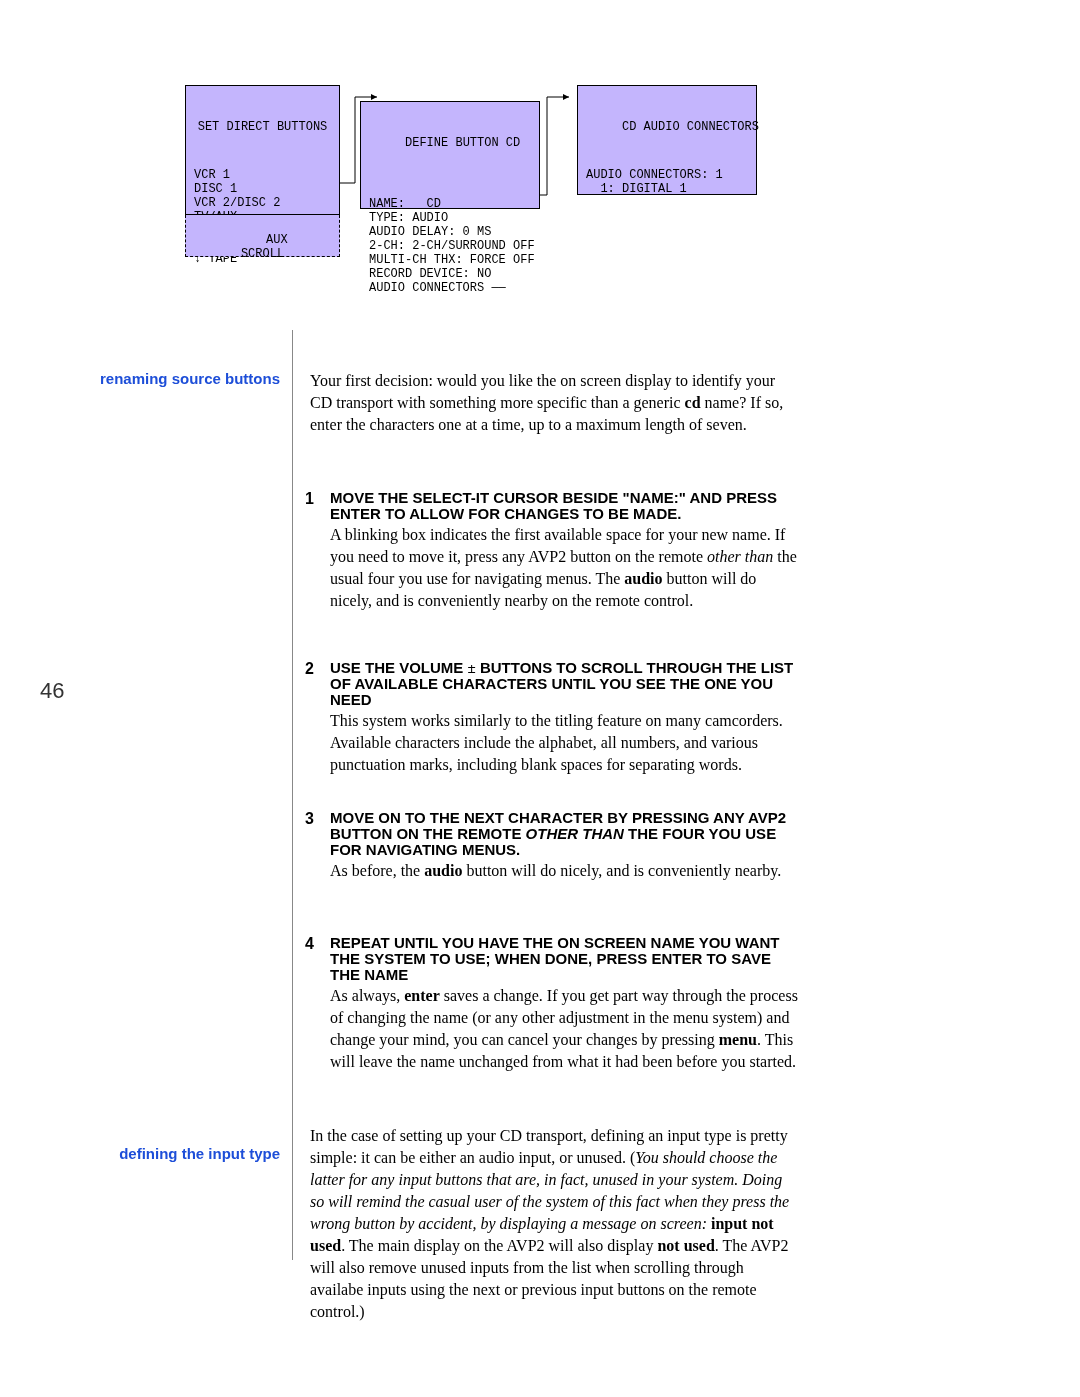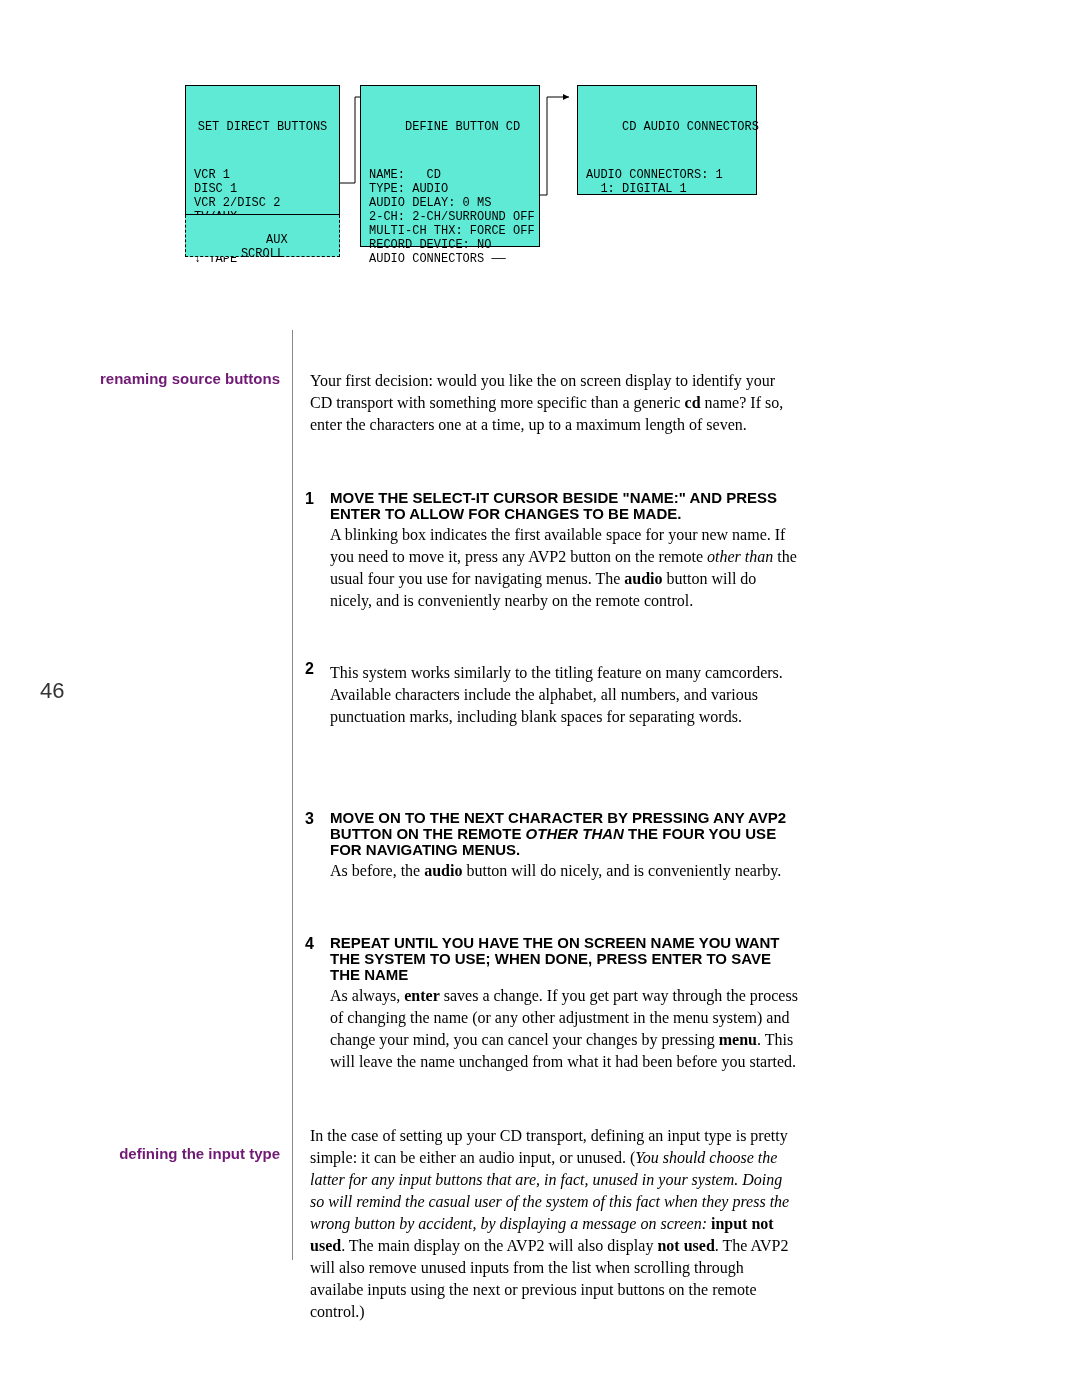--- a/index.html
+++ b/index.html
@@ -27,21 +27,21 @@
     height: 200px;
   }
   .diag-box {
     position: absolute;
     border: 1px solid #000;
     font-family: 'Courier New', monospace;
     font-size: 12px;
     line-height: 14px;
     padding: 6px 8px 8px 8px;
     white-space: pre;
-    background: #5eead4;
+    background: #c4b5fd;
   }
   .diag-box.dashed { border-style: dashed; border-top: none; }
   .diag-title {
     font-family: 'Courier New', monospace;
     font-size: 12px;
     text-align: left;
   }
   .content {
     position: absolute;
     left: 0;
@@ -56,21 +56,21 @@
     width: 1px;
     background: #888;
     height: 930px;
   }
   .section-label {
     position: absolute;
     text-align: right;
     font-family: Arial, Helvetica, sans-serif;
     font-weight: bold;
     font-size: 15px;
-    color: #701a75;
+    color: #1d4ed8;
     width: 265px;
   }
   .body-block {
     position: absolute;
     left: 310px;
     width: 490px;
     font-size: 16px;
     line-height: 22px;
   }
   .body-block .bold-inline { font-weight: bold; margin-top: 38px; }
@@ -136,23 +136,23 @@
 TV/AUX
 SATELLITE
 CD ──
 ↓ TAPE</span></div>
   </div>
   <div class="diag-box dashed" style="left:0; top:130px; width:155px; height:42px; text-align:center; padding-top:4px;">
     <span>AUX
 SCROLL</span>
   </div>
 
-  <div class="diag-box" style="left:175px; top:0; width:180px; height:162px;">
+  <div class="diag-box" style="left:175px; top:16px; width:180px; height:108px;">
     <div class="diag-title">&nbsp;&nbsp;&nbsp;&nbsp;&nbsp;<span>DEFINE BUTTON CD</span></div>
-    <div style="margin-top:6px;"><span>NAME:   CD
+    <div style="margin-top:19px;"><span>NAME:   CD
 TYPE: AUDIO
 AUDIO DELAY: 0 MS
 2-CH: 2-CH/SURROUND OFF
 MULTI-CH THX: FORCE OFF
 RECORD DEVICE: NO
 AUDIO CONNECTORS ──</span></div>
   </div>
 
   <div class="diag-box" style="left:392px; top:0; width:180px; height:110px;">
     <div class="diag-title">&nbsp;&nbsp;&nbsp;&nbsp;&nbsp;<span>CD AUDIO CONNECTORS</span></div>
@@ -172,20 +172,23 @@
   <div class="step" style="top:160px;">
     <div class="step-num">1</div>
     <div class="step-head">MOVE THE SELECT-IT CURSOR BESIDE "NAME:" AND PRESS ENTER TO ALLOW FOR CHANGES TO BE MADE.</div>
     <div class="step-body">
       <span>A blinking box indicates the first available space for your new name. If you need to move it, press any AVP2 button on the remote </span><span class="italic">other than</span><span> the usual four you use for navigating menus. The </span><span class="bold">audio</span><span> button will do nicely, and is conveniently nearby on the remote control.</span>
     </div>
   </div>
 
   <div class="step" style="top:330px;">
     <div class="step-num">2</div>
+    <div class="step-head">
+      <span>USE THE VOLUME </span><span style="font-family:Georgia,serif;">±</span><span> BUTTONS TO SCROLL THROUGH THE LIST OF AVAILABLE CHARACTERS UNTIL YOU SEE THE ONE YOU NEED</span>
+    </div>
     <div class="step-body">This system works similarly to the titling feature on many camcorders. Available characters include the alphabet, all numbers, and various punctuation marks, including blank spaces for separating words.</div>
   </div>
 
   <div class="step" style="top:480px;">
     <div class="step-num">3</div>
     <div class="step-head">
       <span>MOVE ON TO THE NEXT CHARACTER BY PRESSING ANY AVP2 BUTTON ON THE REMOTE </span><span class="italic">OTHER THAN</span><span> THE FOUR YOU USE FOR NAVIGATING MENUS.</span>
     </div>
     <div class="step-body">
       <span>As before, the </span><span class="bold">audio</span><span> button will do nicely, and is conveniently nearby.</span>

